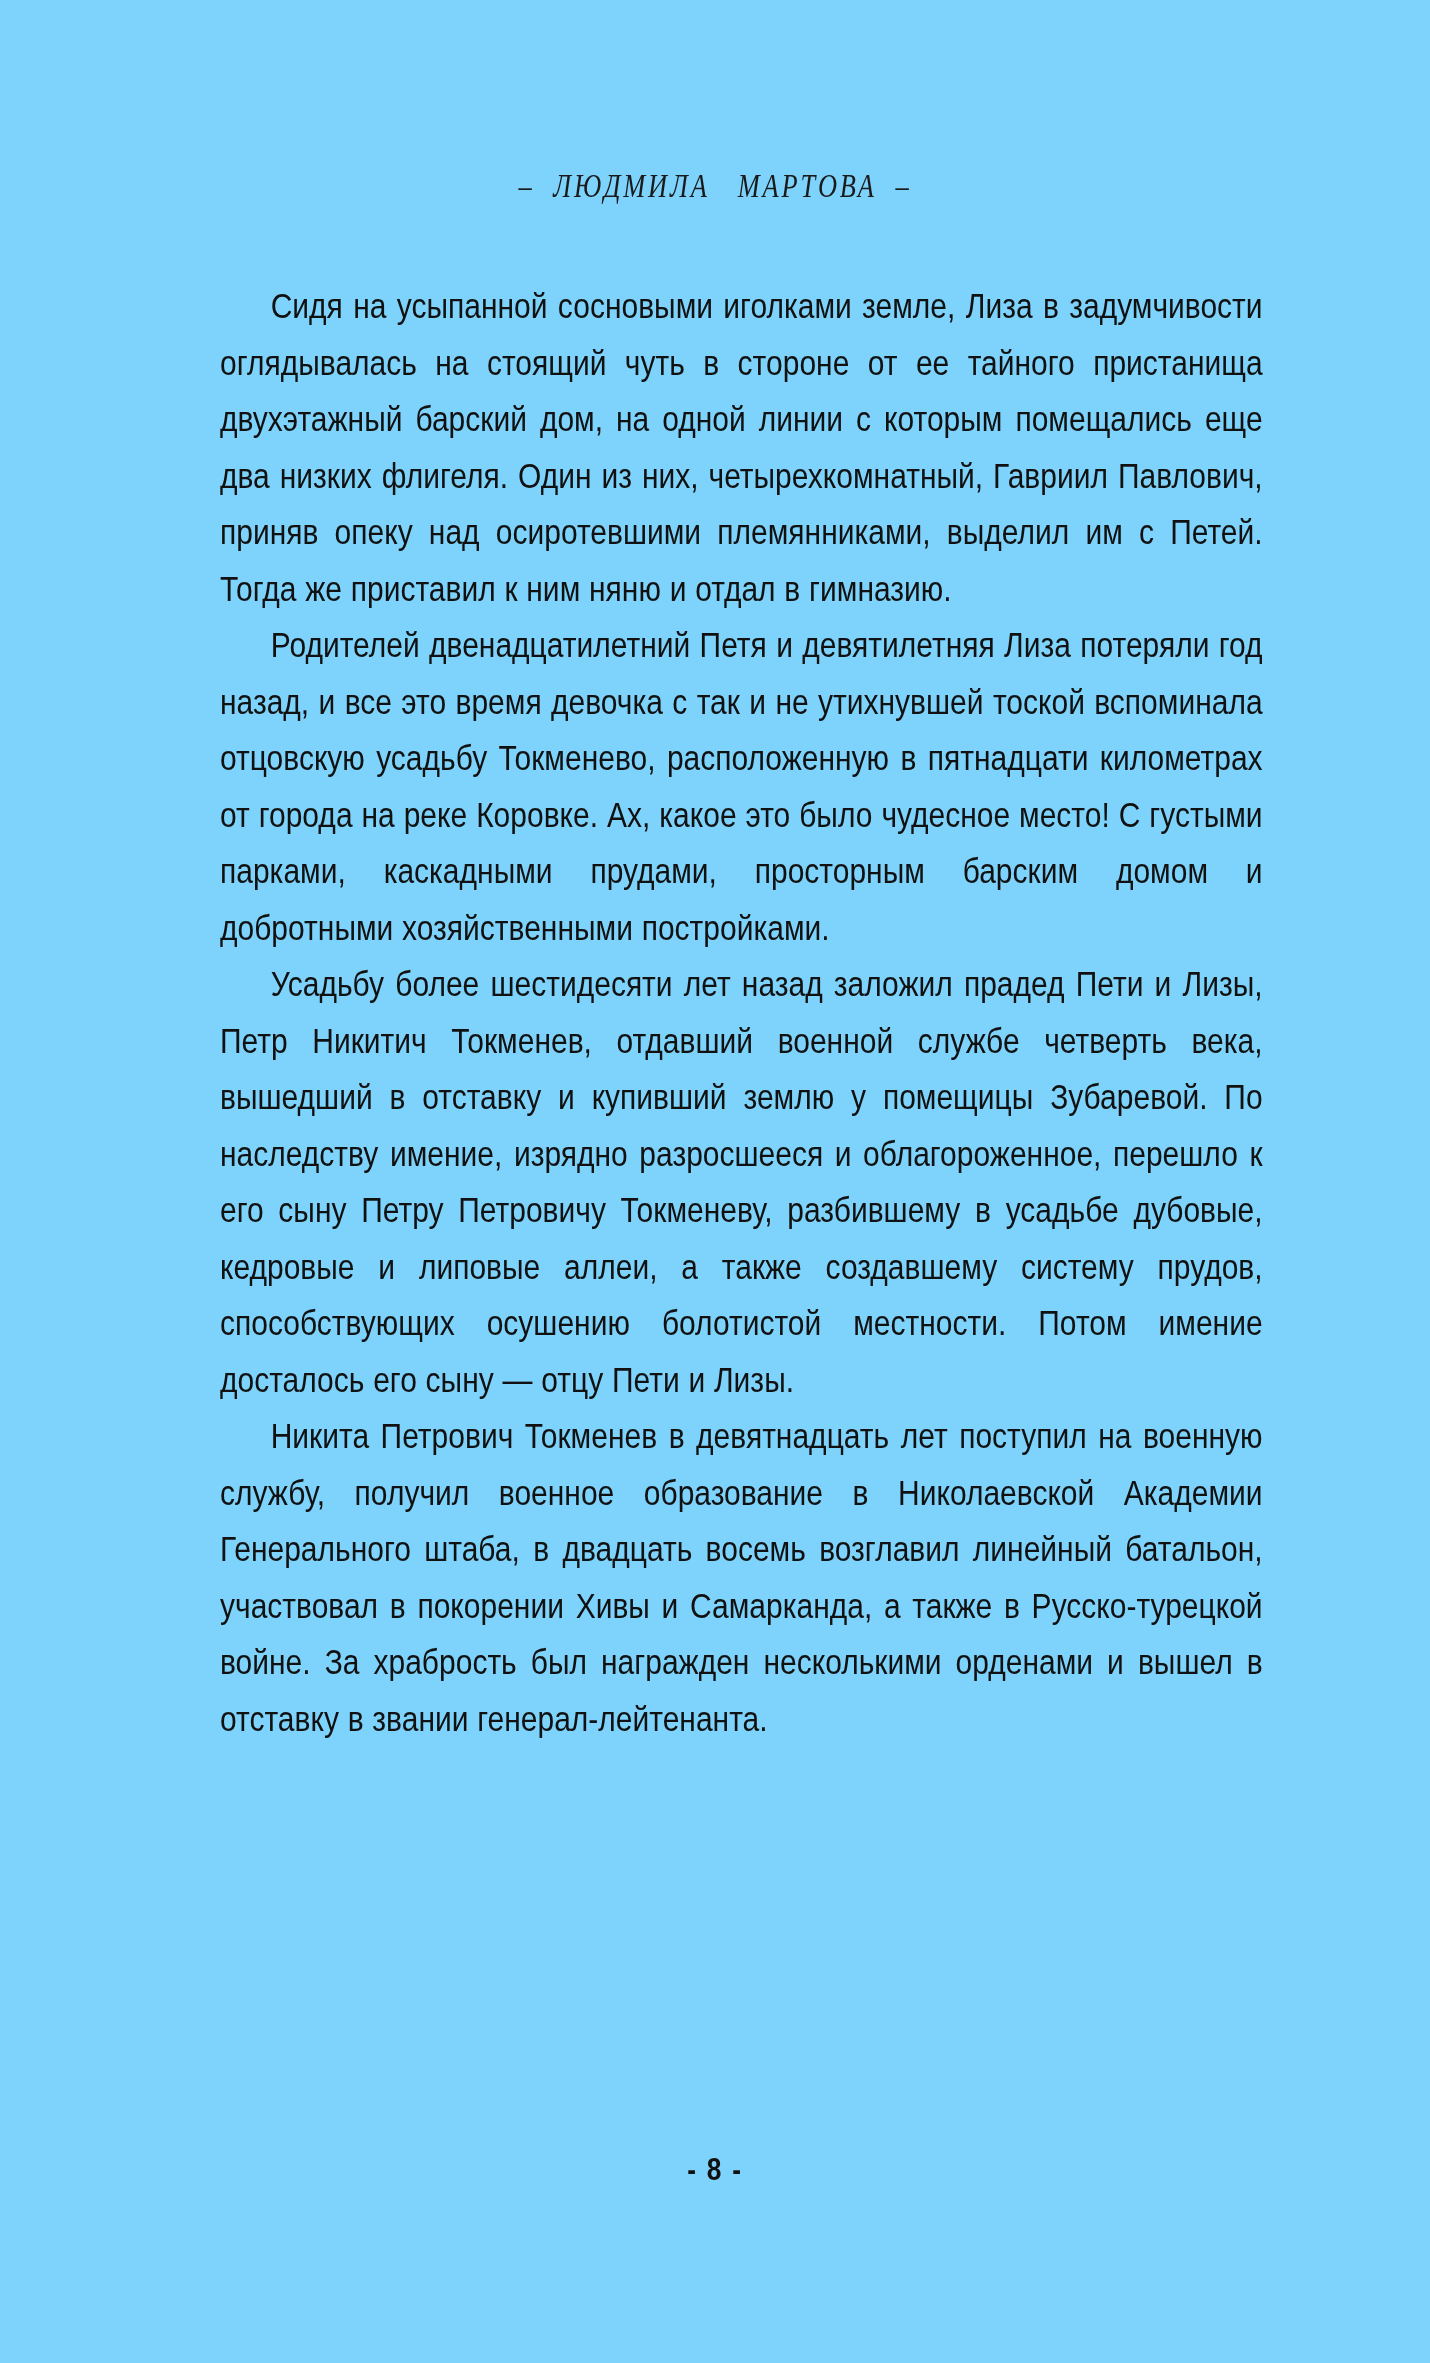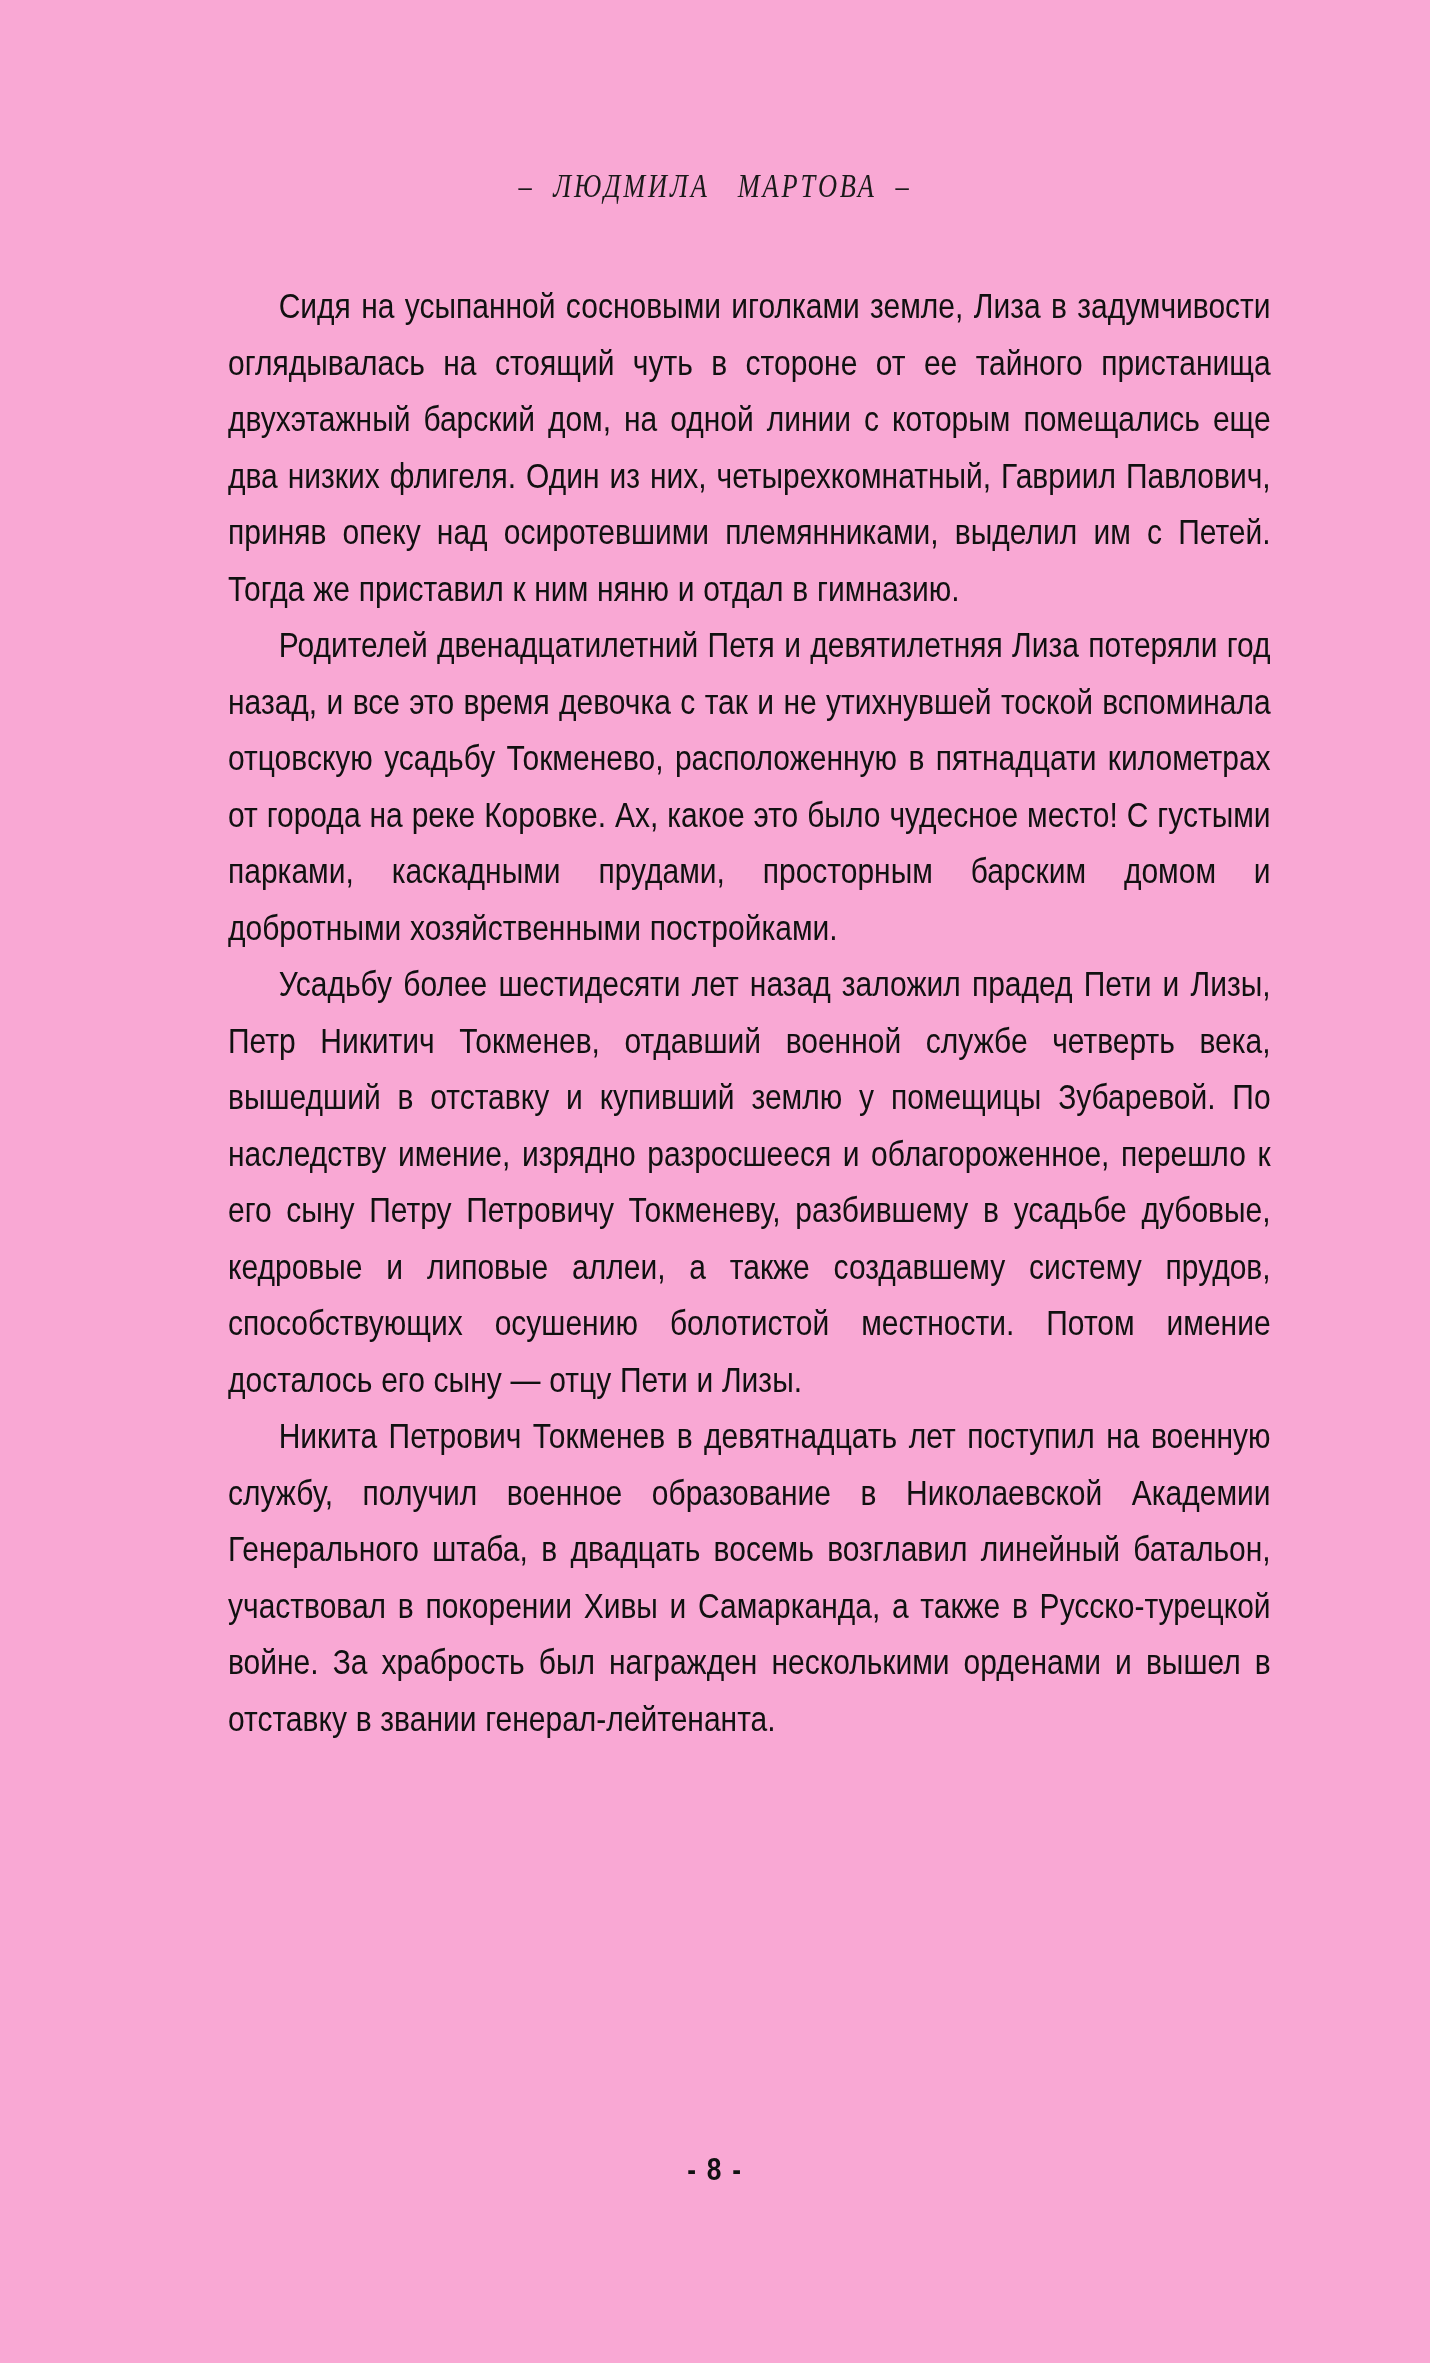--- a/index.html
+++ b/index.html
@@ -5,21 +5,21 @@
 <style>
   html, body {
     margin: 0;
     padding: 0;
     background: #ffffff;
   }
   .page {
     position: relative;
     width: 1430px;
     height: 2363px;
-    background: #f9a8d4;
+    background: #7dd3fc;
     box-sizing: border-box;
     overflow: hidden;
   }
   .running-header {
     position: absolute;
     top: 168px;
     left: 0;
     width: 1430px;
     text-align: center;
     font-family: "Liberation Serif", "DejaVu Serif", serif;
@@ -28,21 +28,21 @@
     font-size: 33px;
     letter-spacing: 3.5px;
     color: #1a1a1a;
     transform: scaleX(0.80);
     transform-origin: center center;
     white-space: pre;
   }
   .text-block {
     position: absolute;
     top: 278px;
-    left: 228px;
+    left: 220px;
     width: 1043px;
   }
   .para {
     font-family: "Liberation Sans", "DejaVu Sans", sans-serif;
     font-size: 35.5px;
     line-height: 56.5px;
     color: #111111;
     text-align: justify;
     text-align-last: left;
     margin: 0;

